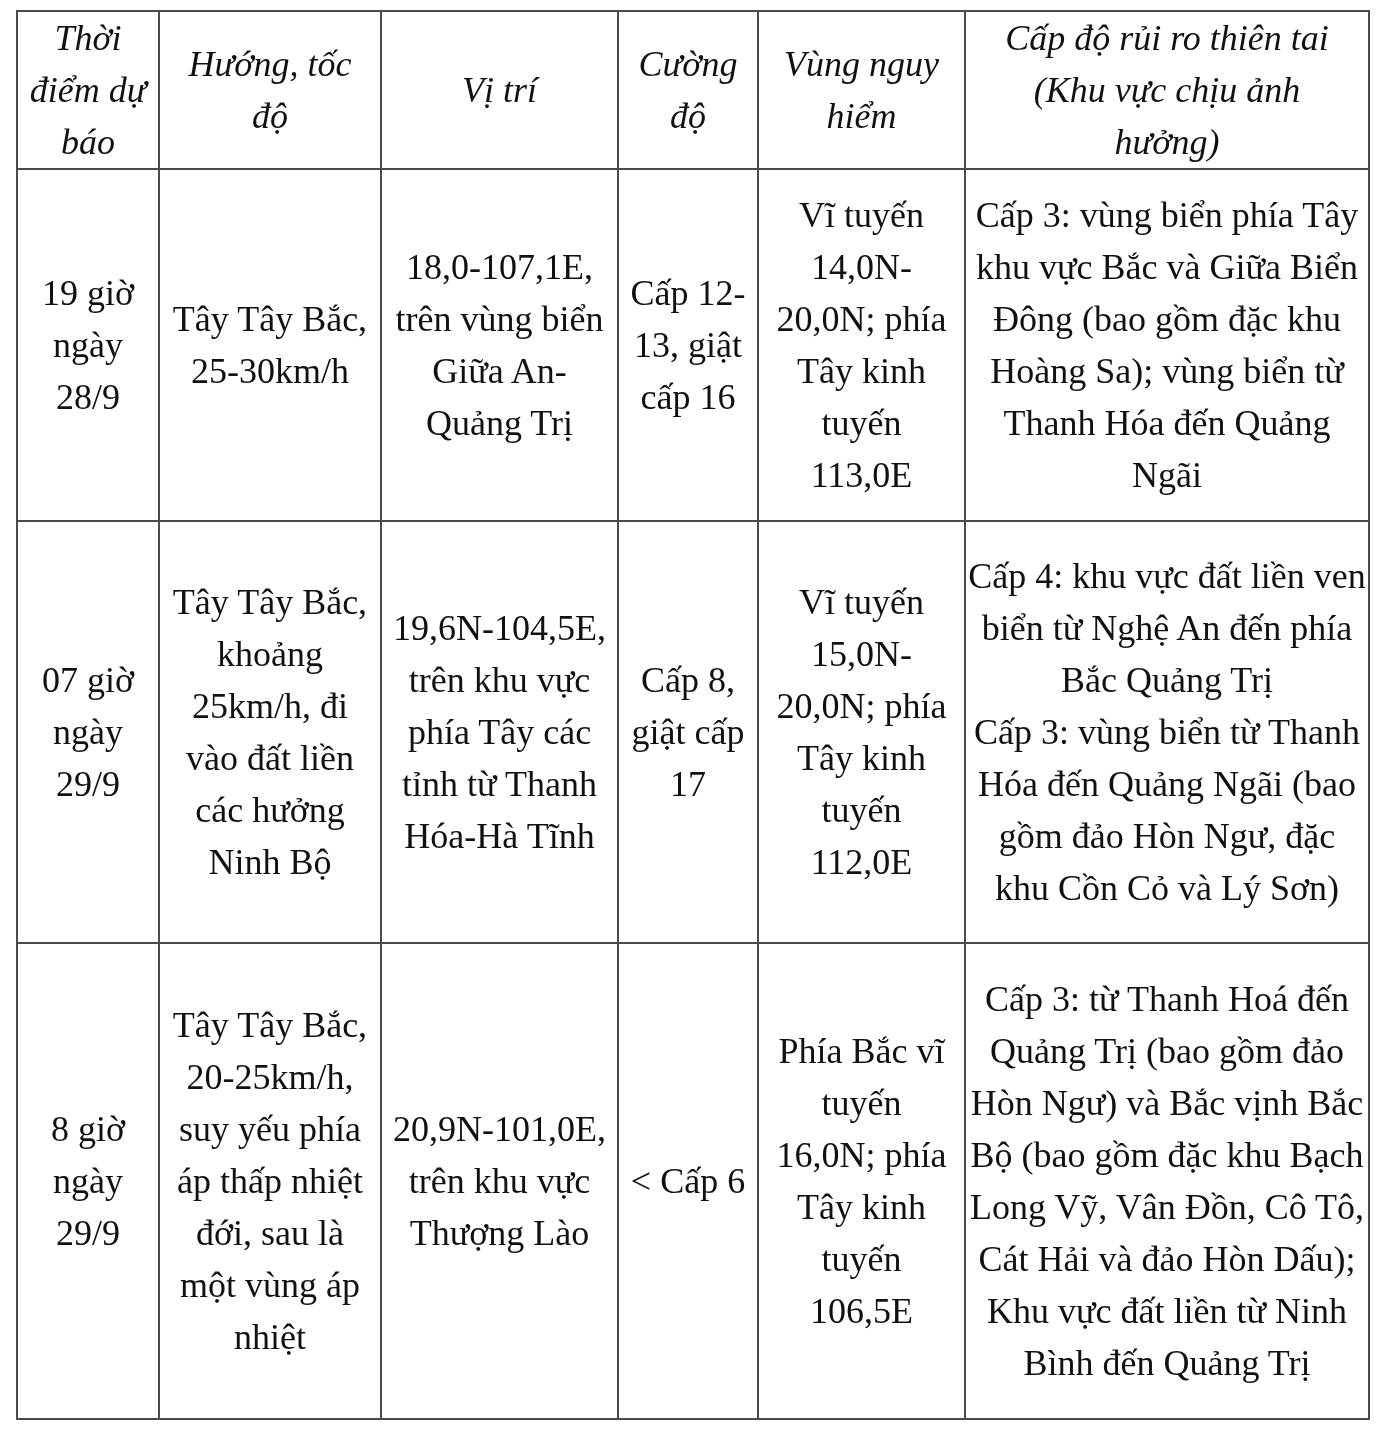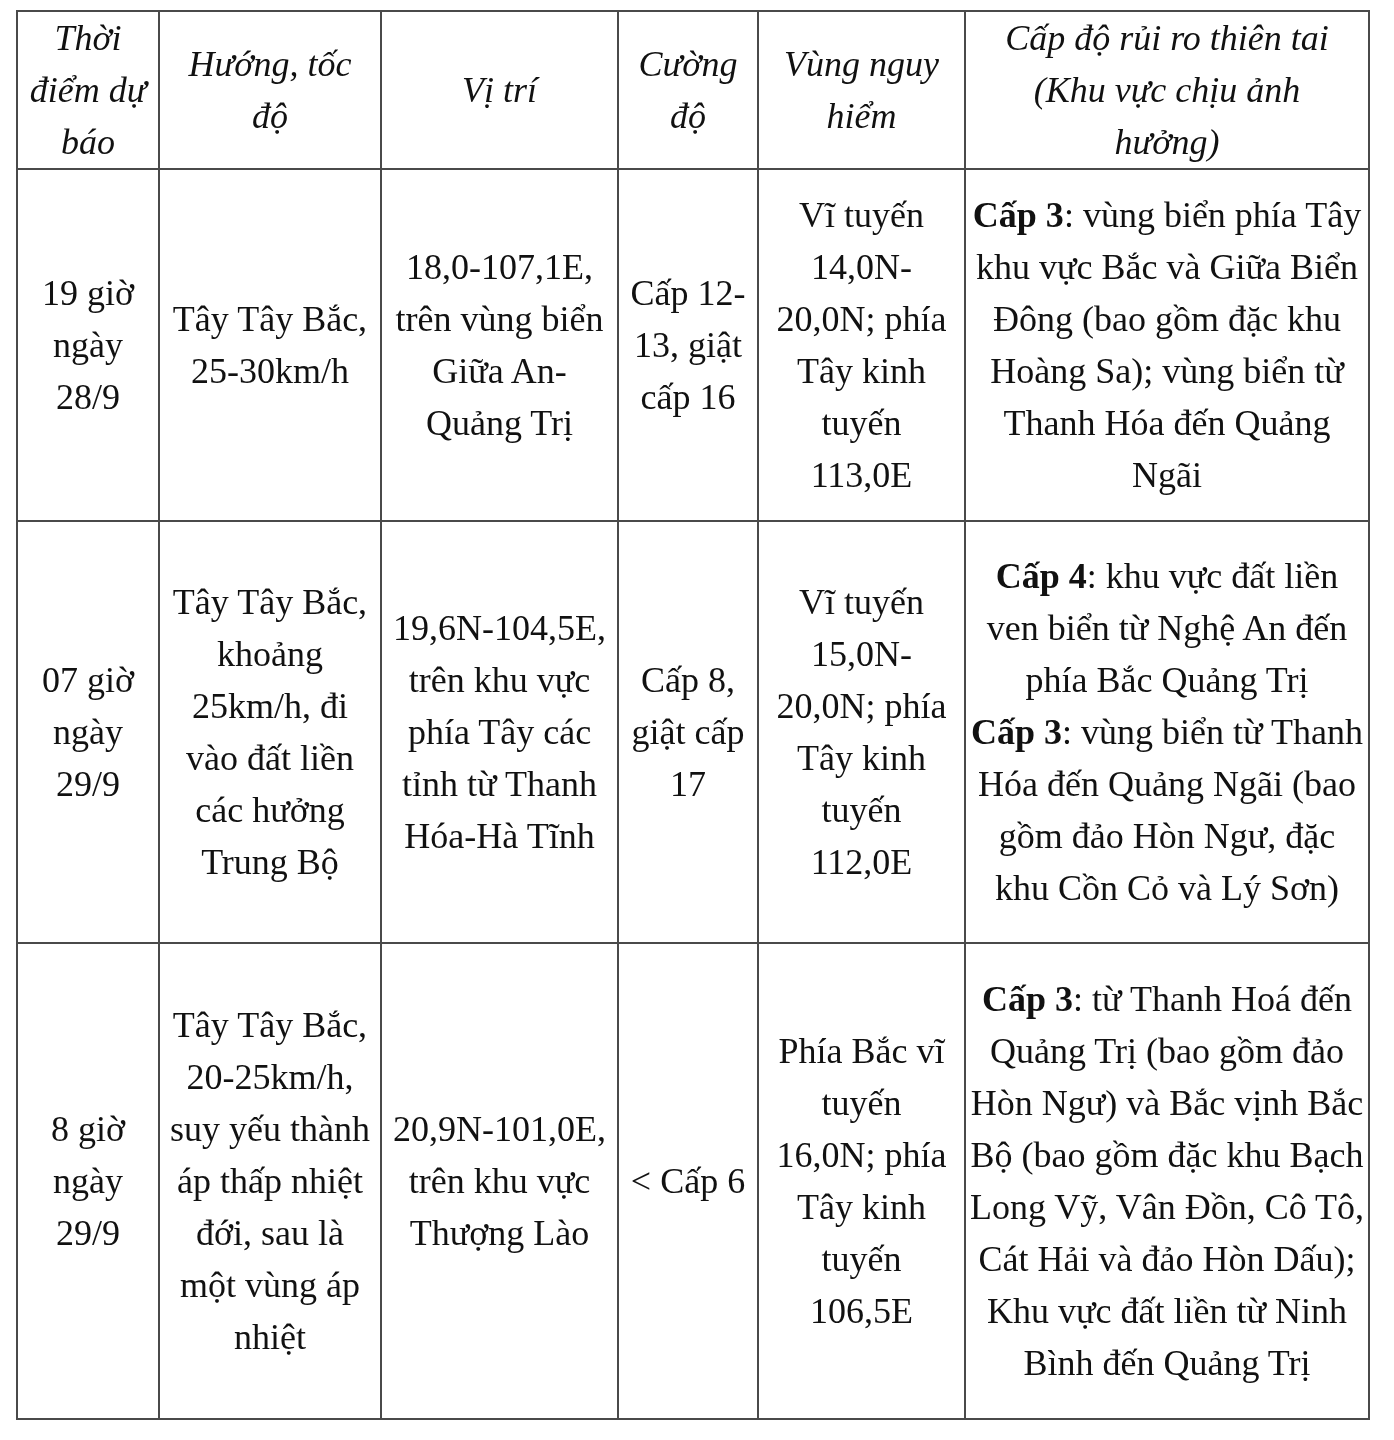--- a/index.html
+++ b/index.html
@@ -30,21 +30,21 @@
       vertical-align: middle;
       padding: 0 2px;
       font-size: 36px;
       line-height: 52px;
       word-wrap: break-word;
     }
     table.forecast th {
       font-style: italic;
       font-weight: normal;
     }
-    .b { font-weight: bold; }
+    .b { font-weight: normal; }
     .line { display: block; }
     col.c1 { width: 142px; }
     col.c2 { width: 222px; }
     col.c3 { width: 237px; }
     col.c4 { width: 140px; }
     col.c5 { width: 207px; }
     col.c6 { width: 404px; }
     tr.hdr { height: 158px; }
     tr.r1 { height: 352px; }
     tr.r2 { height: 422px; }
@@ -132,21 +132,21 @@
         <span class="line">07 giờ</span>
         <span class="line">ngày</span>
         <span class="line">29/9</span>
       </td>
       <td>
         <span class="line">Tây Tây Bắc,</span>
         <span class="line">khoảng</span>
         <span class="line">25km/h, đi</span>
         <span class="line">vào đất liền</span>
         <span class="line">các hưởng</span>
-        <span class="line">Trung Bộ</span>
+        <span class="line">Ninh Bộ</span>
       </td>
       <td>
         <span class="line">19,6N-104,5E,</span>
         <span class="line">trên khu vực</span>
         <span class="line">phía Tây các</span>
         <span class="line">tỉnh từ Thanh</span>
         <span class="line">Hóa-Hà Tĩnh</span>
       </td>
       <td>
         <span class="line">Cấp 8,</span>
@@ -169,21 +169,21 @@
 
     <tr class="r3">
       <td>
         <span class="line">8 giờ</span>
         <span class="line">ngày</span>
         <span class="line">29/9</span>
       </td>
       <td>
         <span class="line">Tây Tây Bắc,</span>
         <span class="line">20-25km/h,</span>
-        <span class="line">suy yếu thành</span>
+        <span class="line">suy yếu phía</span>
         <span class="line">áp thấp nhiệt</span>
         <span class="line">đới, sau là</span>
         <span class="line">một vùng áp</span>
         <span class="line">nhiệt</span>
       </td>
       <td>
         <span class="line">20,9N-101,0E,</span>
         <span class="line">trên khu vực</span>
         <span class="line">Thượng Lào</span>
       </td>

